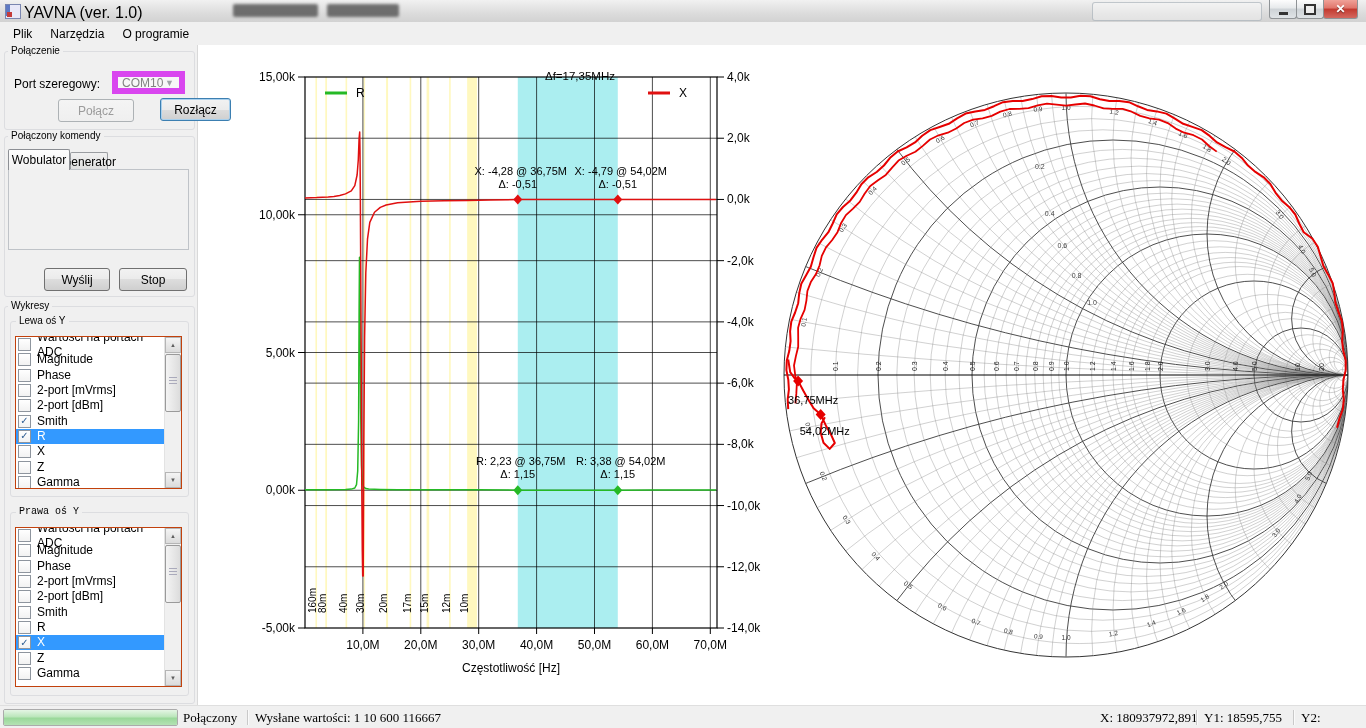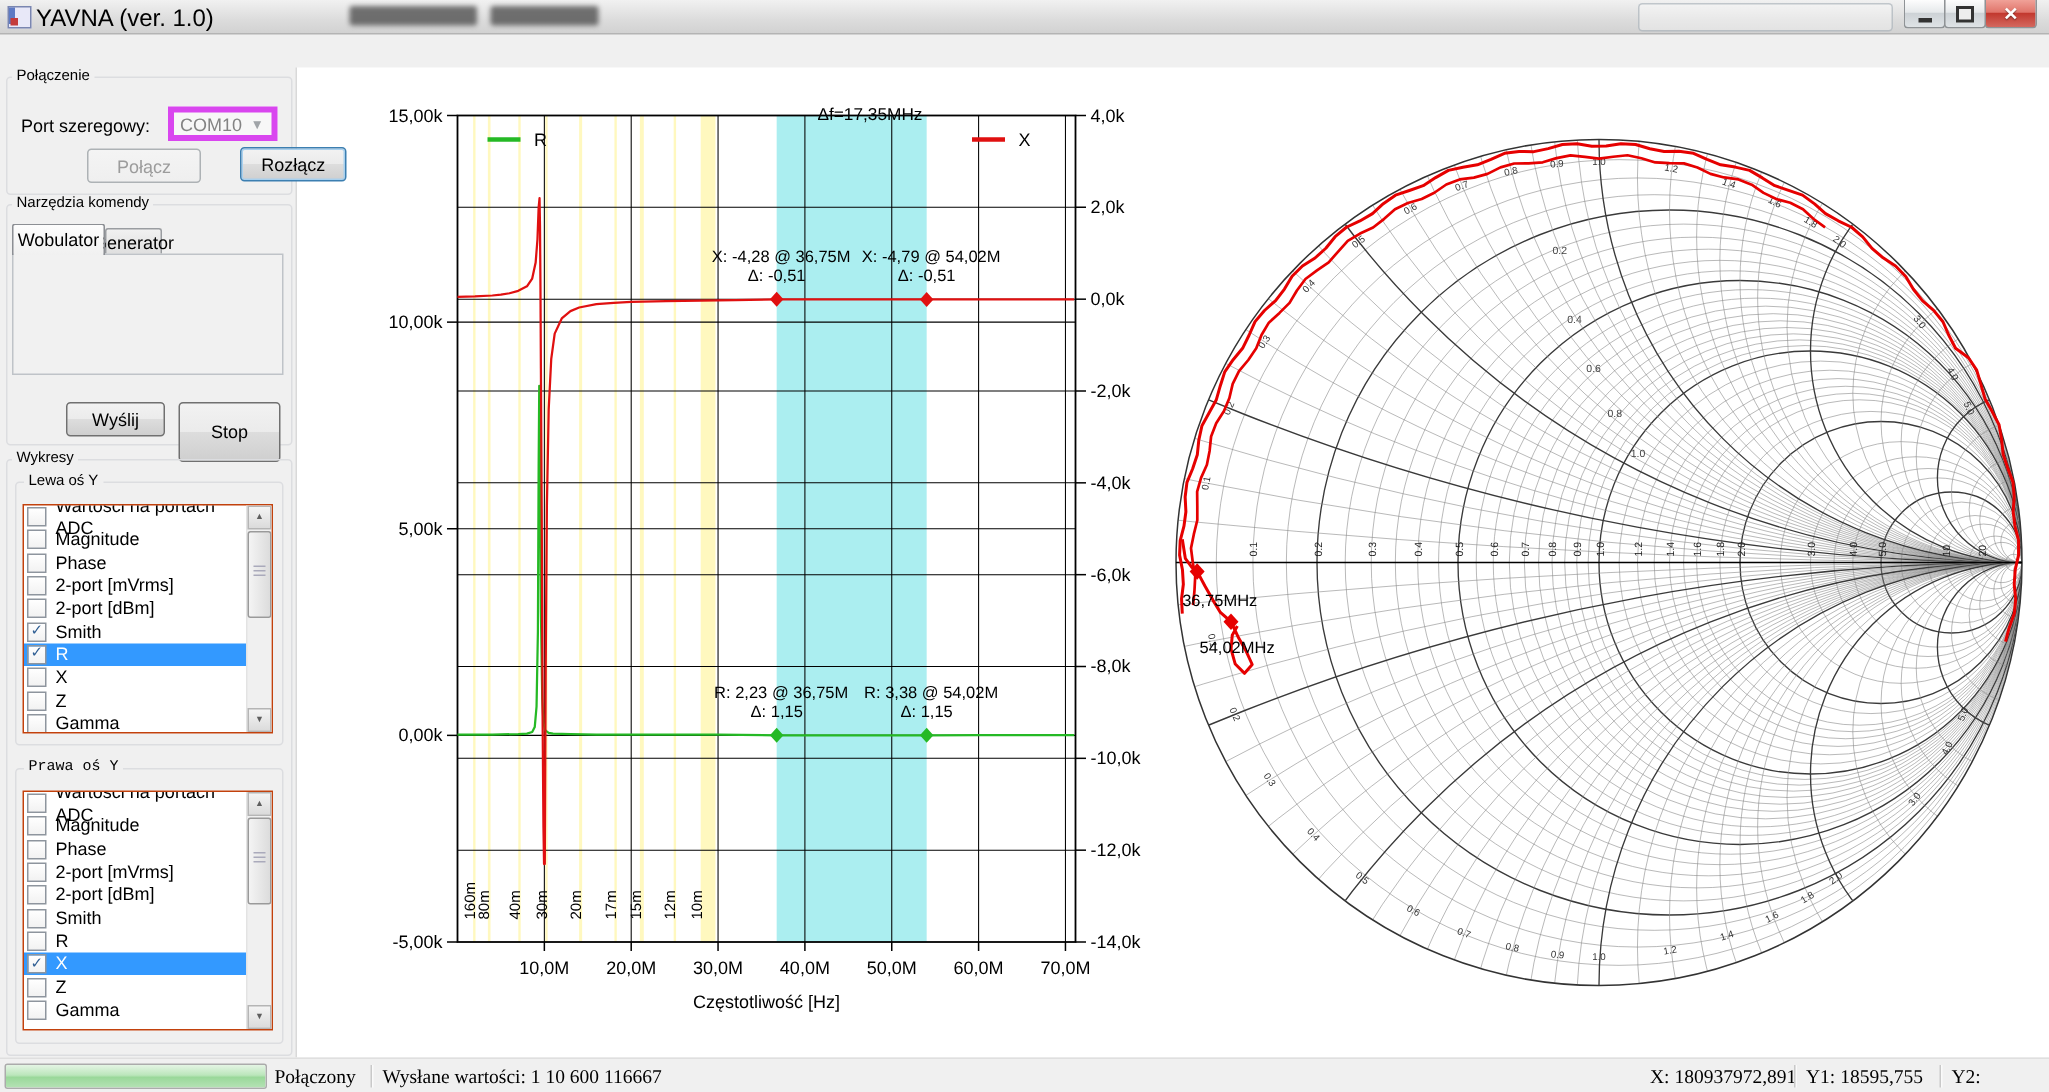--- a/index.html
+++ b/index.html
@@ -33,21 +33,21 @@
   
   .grp{border:1px solid #DCDDE0;border-radius:3px;}
   .grp-label{position:absolute;background:#F0F0F0;padding:0 3px;font-size:10px;}
   
   .btn{display:flex;align-items:center;justify-content:center;font-size:12px;
     border:1px solid #707070;border-radius:3px;box-sizing:border-box;
     background:linear-gradient(#F2F2F2,#EBEBEB 50%,#DDDDDD 50%,#CFCFCF);}
   .btn.focusd{border-color:#3C7FB1;box-shadow:inset 0 0 0 1px #A9D0ED;margin-left:43px;}
   .btn.disabled{color:#9C9C9C;border-color:#ADB2B5;background:linear-gradient(#F4F4F4,#EFEFEF);}
   
-  .combo{box-sizing:border-box;border:4px solid #d946ef;background:#FFF;display:flex;align-items:center;
+  .combo{box-sizing:border-box;border:6px solid #d946ef;background:#FFF;display:flex;align-items:center;
     padding-left:4px;font-size:12px;}
   .combo .arr{margin-left:auto;margin-right:5px;font-size:9px;color:#4D6185;}
   .combo.disabled{background:#F7F7F7;color:#838383;}
   .combo.disabled .arr{color:#A0A4A8;}
   
   .tab{box-sizing:border-box;border:1px solid #8C8F94;border-bottom:none;border-radius:2px 2px 0 0;
     display:flex;align-items:center;justify-content:center;font-size:12px;}
   .tab.active{background:linear-gradient(#FDFDFD,#F0F0F0);z-index:3;}
   .tab.inactive{background:linear-gradient(#F1F1F1,#DEDEDE);border-color:#9A9DA1;z-index:1;}
   .tabpage{box-sizing:border-box;border:1px solid #BFC3C8;background:#F1F1F1;z-index:2;}
@@ -101,56 +101,61 @@
         </div>
       <div class="wbtn">
           <div class="glyph-restore"></div>
         </div>
       <div class="wbtn close">
           <span class="glyph-close">✕</span>
         </div>
     </div>
   </div>
 
+  <div class="abs" id="menubar">
+    <div class="menu-item">Plik</div>
+    <div class="menu-item">Narzędzia</div>
+    <div class="menu-item">O programie</div>
+  </div>
 
   <div class="abs" id="chart-panel"></div>
   <div class="abs" id="left-split"></div>
 
   <div class="abs grp" style="left:4px;top:51px;width:189px;height:77px;"></div>
   <div class="abs grp-label" style="left:8px;top:45px;">Połączenie</div>
   <div class="abs lbl" style="left:14px;top:77px;">Port szeregowy:</div>
   <div class="abs combo disabled" style="left:112px;top:71px;width:73px;height:23px;">
     <span>COM10</span>
     <span class="arr">▼</span>
   </div>
   <div class="abs btn disabled" style="left:58px;top:99px;width:76px;height:23px;">Połącz</div>
   <div class="abs btn focusd" style="left:117px;top:98px;width:71px;height:23px;">Rozłącz</div>
 
   <div class="abs grp" style="left:4px;top:136px;width:189px;height:159px;"></div>
-  <div class="abs grp-label" style="left:8px;top:130px;">Narzędzia komendy</div>
+  <div class="abs grp-label" style="left:8px;top:130px;">Połączony komendy</div>
   <div class="abs tab active" style="left:8px;top:149px;width:62px;height:21px;">Wobulator</div>
   <div class="abs tab inactive" style="left:70px;top:152px;width:38px;height:18px;">Generator</div>
   <div class="abs tabpage" style="left:8px;top:169px;width:181px;height:81px;"></div>
   <div class="abs lbl lbl-r" style="left:12px;top:181px;width:96px;">Tryb pomiaru:</div>
   <div class="abs combo" style="left:112px;top:176px;width:71px;height:23px;">
     <span>Ciągły</span>
     <span class="arr">▼</span>
   </div>
   <div class="abs lbl lbl-r" style="left:12px;top:207px;width:96px;">Liczba kroków:</div>
   <div class="abs" style="left:112px;top:199px;width:75px;height:44px;background:#F4F4F4;">
     <div class="abs tb-groove" style="left:5px;top:12px;width:65px;height:3px;"></div>
     <div class="abs tb-thumb" id="tb-thumb" style="top: 3px; width: 13px; height: 21px; left: 28.2px;"></div>
     <div class="abs tb-tick" style="left:8px;top:29px;"></div>
     <div class="abs tb-tick" style="left:23px;top:29px;"></div>
     <div class="abs tb-tick" style="left:38px;top:29px;"></div>
     <div class="abs tb-tick" style="left:53px;top:29px;"></div>
     <div class="abs tb-tick" style="left:67px;top:29px;"></div>
   </div>
   <div class="abs btn" style="left:44px;top:268px;width:66px;height:23px;">Wyślij</div>
-  <div class="abs btn" style="left:119px;top:268px;width:68px;height:40px;">Stop</div>
+  <div class="abs btn" style="left:119px;top:268px;width:68px;height:23px;">Stop</div>
 
   <div class="abs grp" style="left:4px;top:306px;width:189px;height:396px;"></div>
   <div class="abs grp-label" style="left:8px;top:300px;">Wykresy</div>
 
   <div class="abs grp" style="left:10px;top:321px;width:177px;height:174px;"></div>
   <div class="abs grp-label" style="left:16px;top:315px;">Lewa oś Y</div>
   <div class="abs listbox" id="list-left" style="left:15px;top:336px;width:167px;height:153px;">
     <div class="sbar">
       <div class="sbtn" style="top:0;">▲</div>
       <div class="sthumb" style="top:17px;height:58px;"></div>

